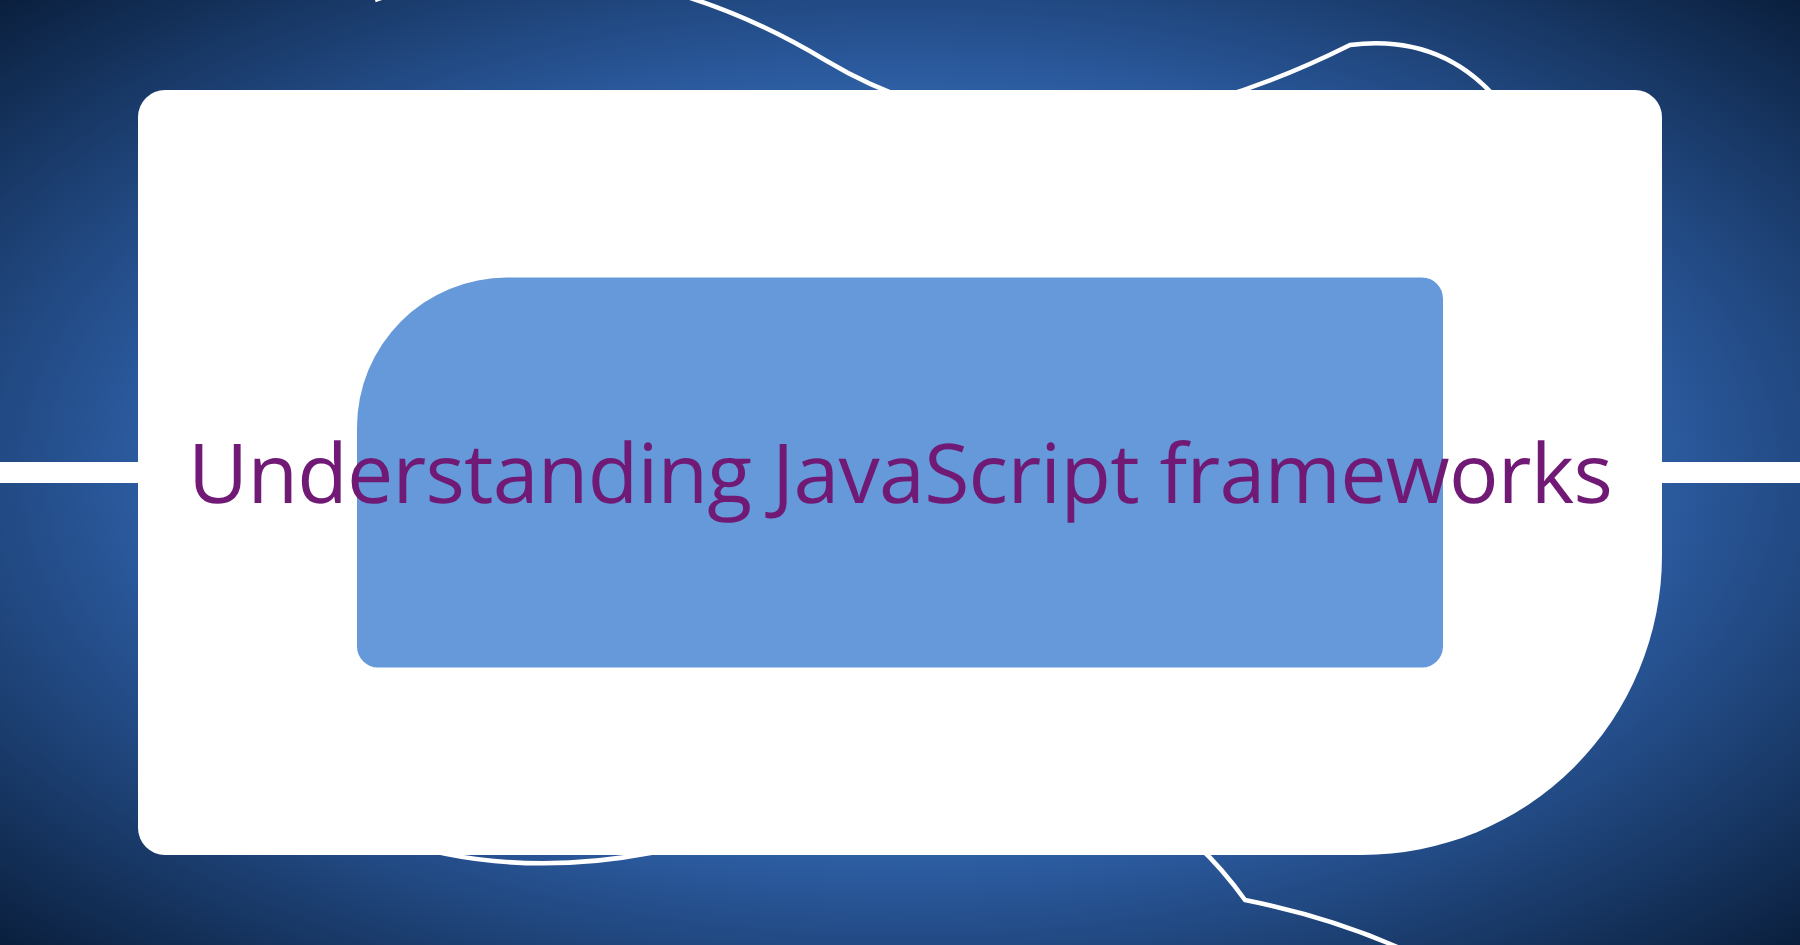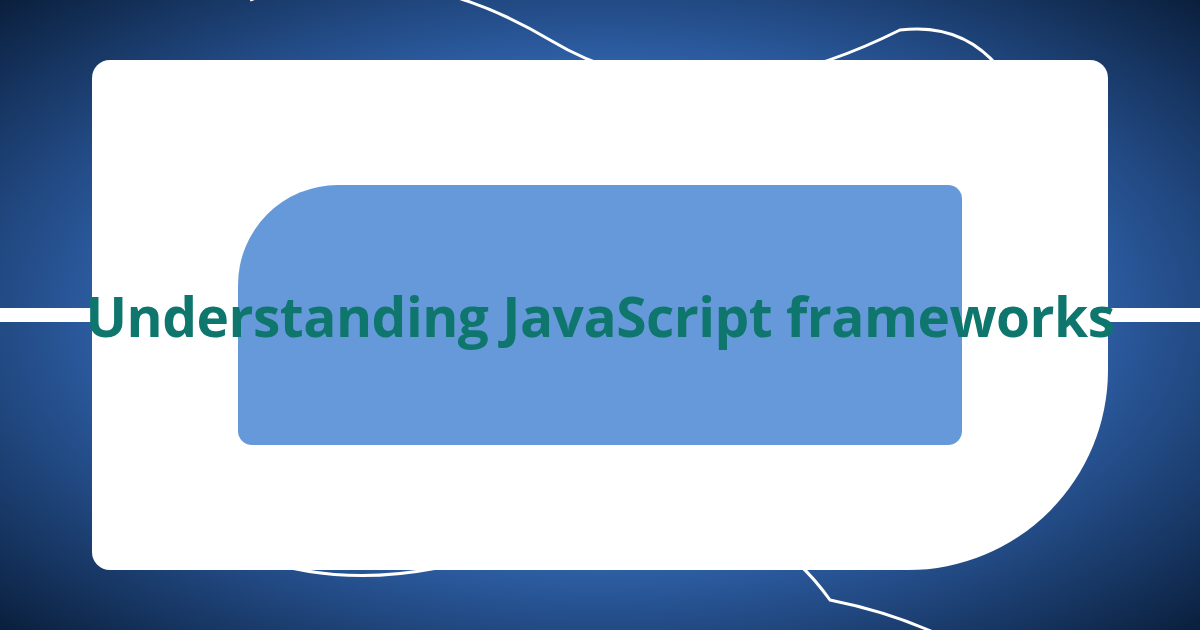--- a/index.html
+++ b/index.html
@@ -53,23 +53,23 @@
       border-top-right-radius: 14px;
       border-bottom-right-radius: 14px;
       border-bottom-left-radius: 14px;
       z-index: 3;
     }
     .title {
       position: absolute;
       top: 50%;
       left: 50%;
       transform: translate(-50%, -50%);
-      color: #0f766e;
+      color: #701a75;
       font-size: 55px;
-      font-weight: 700;
+      font-weight: 400;
       white-space: nowrap;
       z-index: 4;
       letter-spacing: -0.5px;
     }
     .wave-top {
       position: absolute;
       top: -20px;
       left: 200px;
       width: 800px;
       height: 200px;

